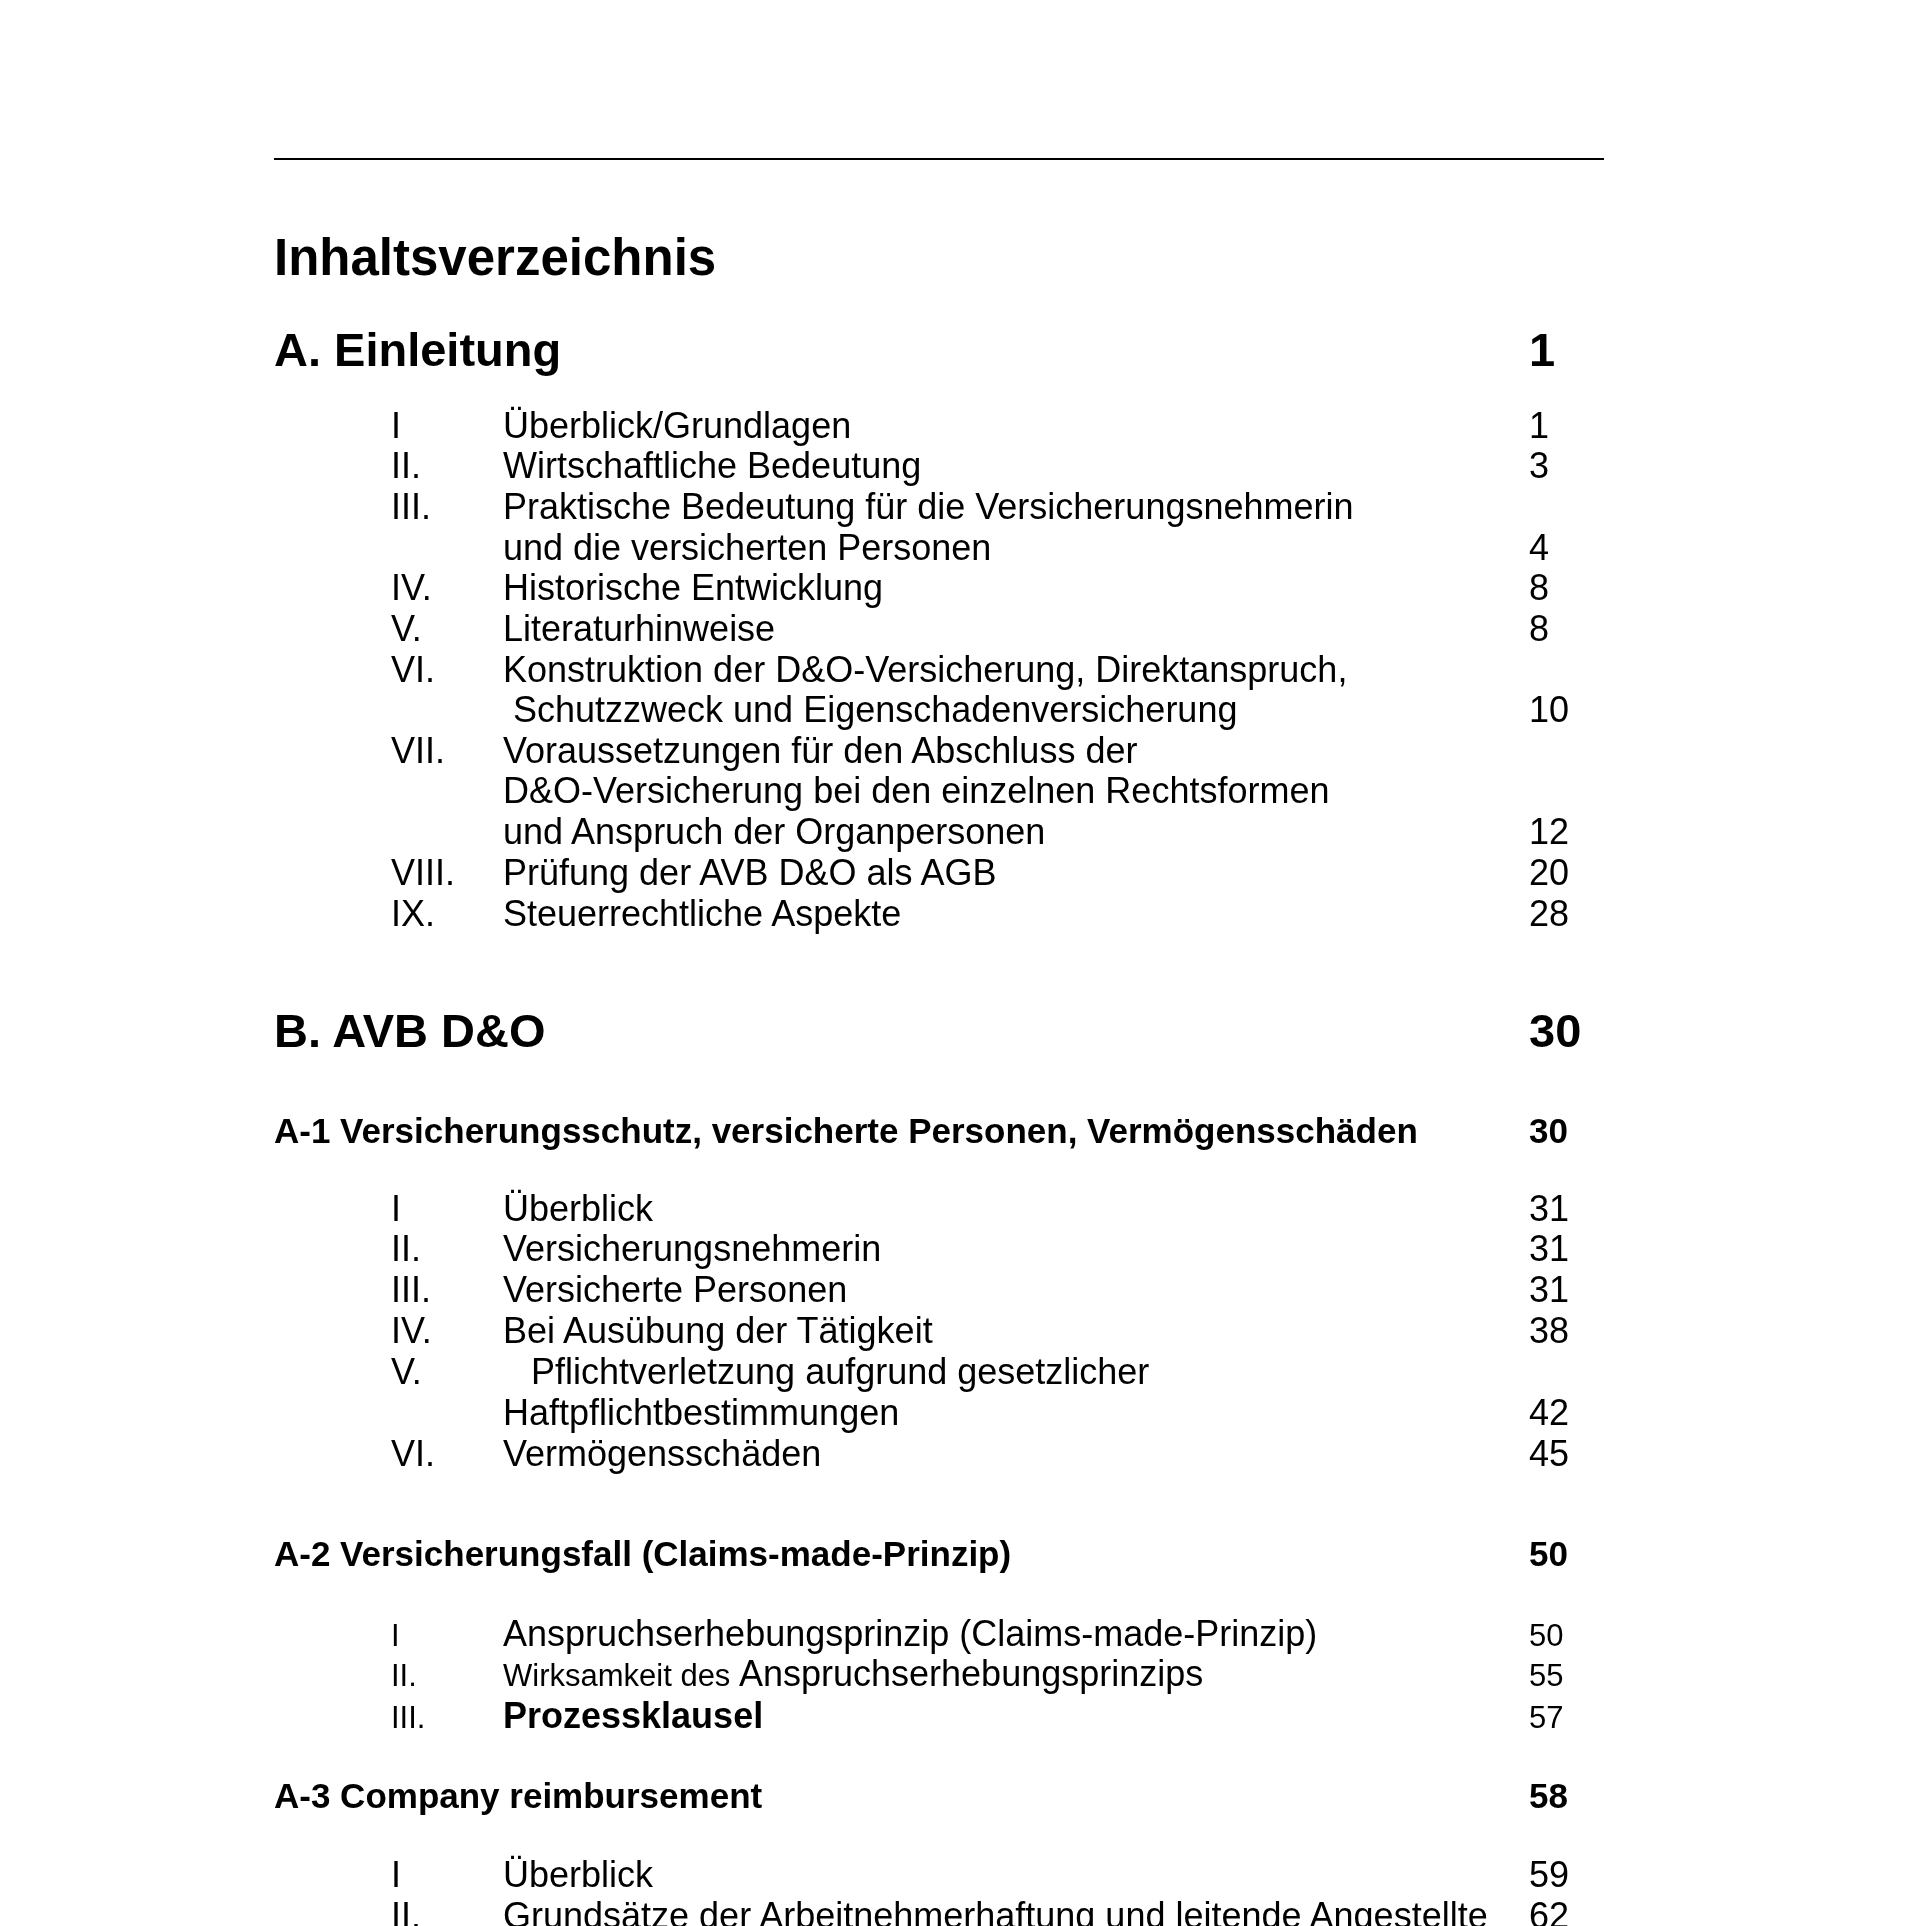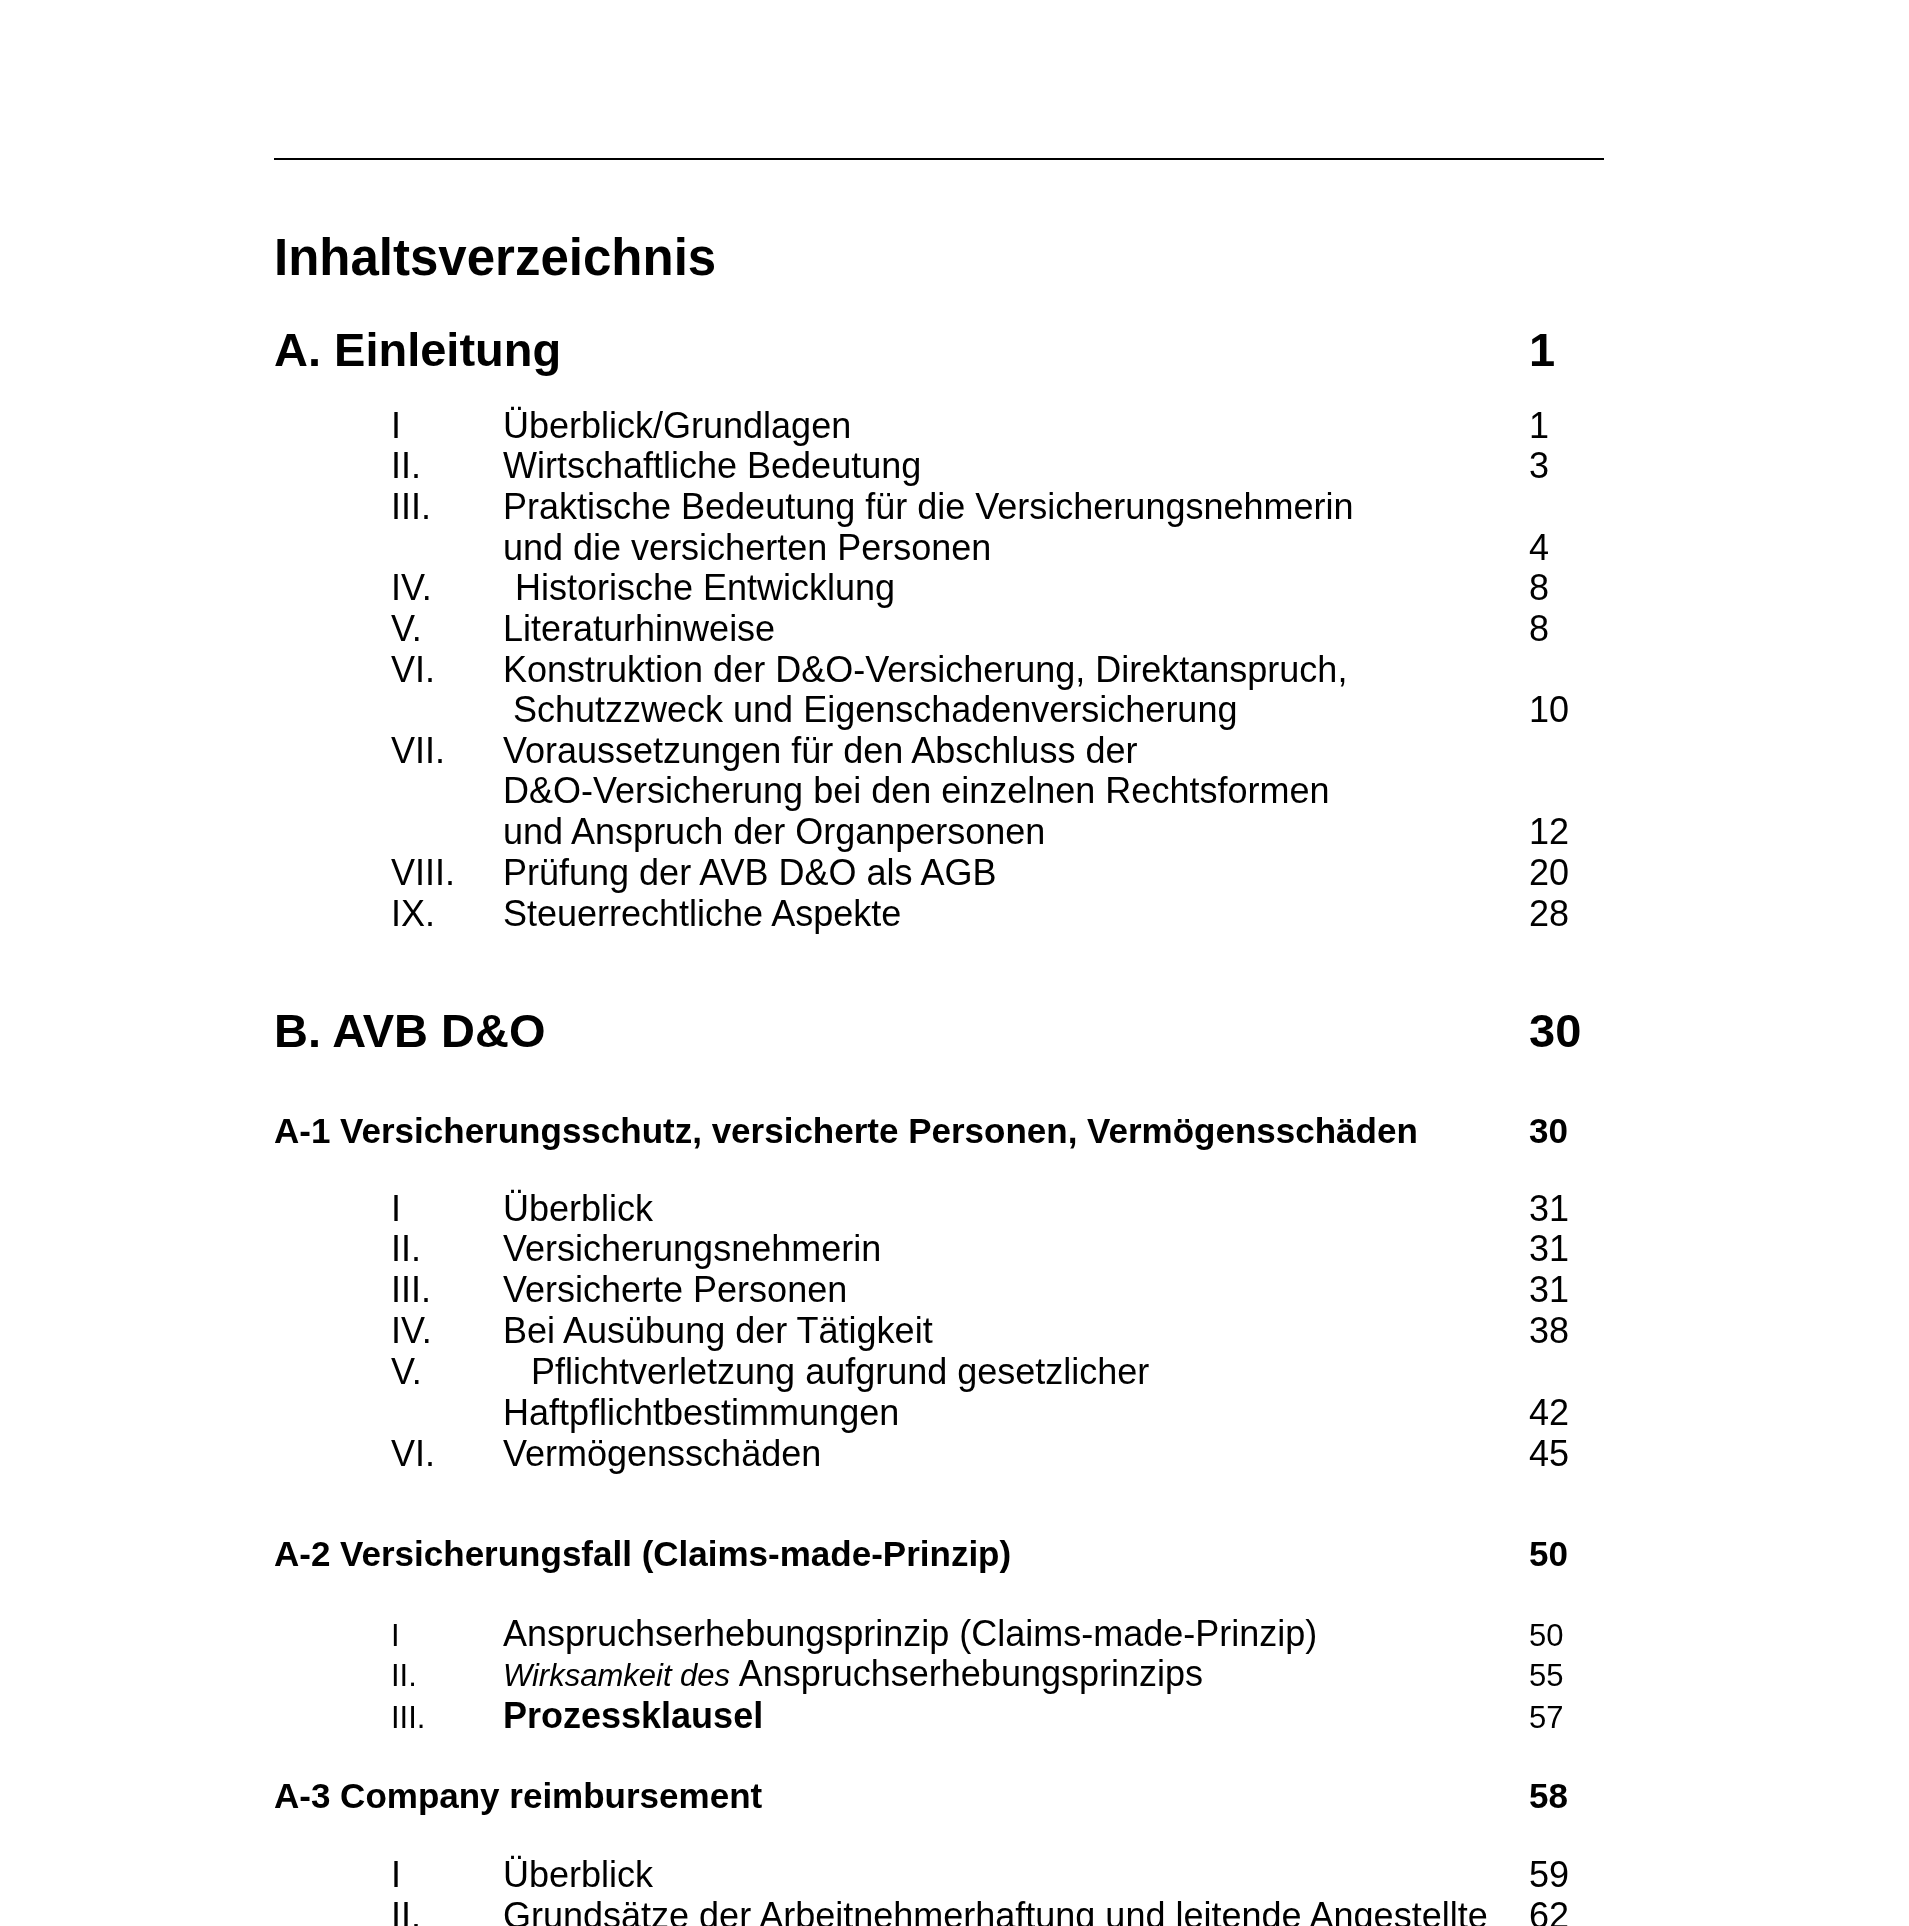--- a/index.html
+++ b/index.html
@@ -30,21 +30,21 @@
 <div class="t e" style="left:391px; top:445px;">II.</div>
 <div class="t e" style="left:503px; top:445px;">Wirtschaftliche Bedeutung</div>
 <div class="t e" style="left:1529px; top:445px;">3</div>
 
 <div class="t e" style="left:391px; top:486px;">III.</div>
 <div class="t e" style="left:503px; top:486px;">Praktische Bedeutung für die Versicherungsnehmerin</div>
 <div class="t e" style="left:503px; top:527px;">und die versicherten Personen</div>
 <div class="t e" style="left:1529px; top:527px;">4</div>
 
 <div class="t e" style="left:391px; top:567px;">IV.</div>
-<div class="t e" style="left:503px; top:567px;margin-left:12px;">Historische Entwicklung</div>
+<div class="t e" style="left:503px; top:567px;">Historische Entwicklung</div>
 <div class="t e" style="left:1529px; top:567px;">8</div>
 
 <div class="t e" style="left:391px; top:608px;">V.</div>
 <div class="t e" style="left:503px; top:608px;">Literaturhinweise</div>
 <div class="t e" style="left:1529px; top:608px;">8</div>
 
 <div class="t e" style="left:391px; top:649px;">VI.</div>
 <div class="t e" style="left:503px; top:649px;">Konstruktion der D&amp;O-Versicherung, Direktanspruch,</div>
 <div class="t e" style="left:503px; top:689px; white-space:pre;"> Schutzzweck und Eigenschadenversicherung</div>
 <div class="t e" style="left:1529px; top:689px;">10</div>
@@ -95,21 +95,21 @@
 <div class="t e" style="left:1529px; top:1433px;">45</div>
 
 <div class="t h2" style="left:274px; top:1534px;">A-2 Versicherungsfall (Claims-made-Prinzip)</div>
 <div class="t h2" style="left:1529px; top:1534px;">50</div>
 
 <div class="t e-sm" style="left:391px; top:1618px;">I</div>
 <div class="t e" style="left:503px; top:1613px;">Anspruchserhebungsprinzip (Claims-made-Prinzip)</div>
 <div class="t e-sm" style="left:1529px; top:1618px;">50</div>
 
 <div class="t e-sm" style="left:391px; top:1658px;">II.</div>
-<div class="t" style="left:503px; top:1653px;"><span class="e-sm" style="white-space:pre;font-style:italic;">Wirksamkeit des </span><span class="e">Anspruchserhebungsprinzips</span></div>
+<div class="t" style="left:503px; top:1653px;"><span class="e-sm" style="white-space:pre;">Wirksamkeit des </span><span class="e">Anspruchserhebungsprinzips</span></div>
 <div class="t e-sm" style="left:1529px; top:1658px;">55</div>
 
 <div class="t e-sm" style="left:391px; top:1700px;">III.</div>
 <div class="t e" style="left:503px; top:1695px;font-weight:bold;">Prozessklausel</div>
 <div class="t e-sm" style="left:1529px; top:1700px;">57</div>
 
 <div class="t h2" style="left:274px; top:1776px;">A-3 Company reimbursement</div>
 <div class="t h2" style="left:1529px; top:1776px;text-align:center;">58</div>
 
 <div class="t e" style="left:391px; top:1854px;">I</div>

